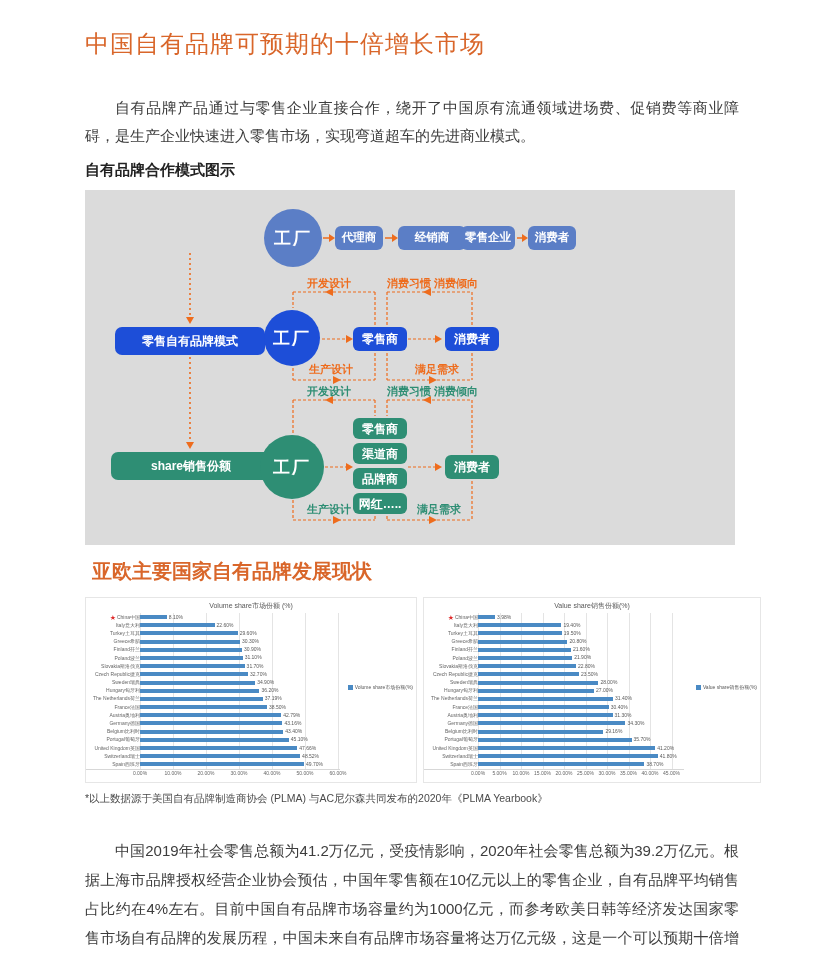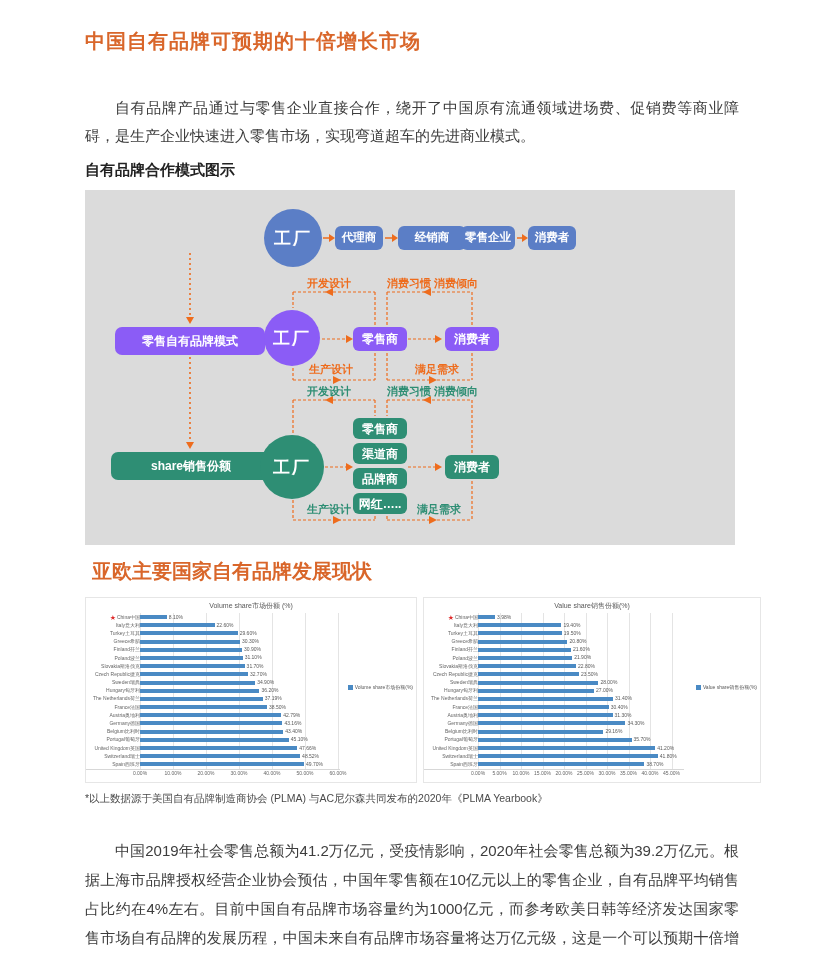--- a/index.html
+++ b/index.html
@@ -1,31 +1,31 @@
 <!DOCTYPE html>
 <html><head>
 <meta charset="utf-8">
 <style>
   html,body{margin:0;padding:0;background:#fff;}
   body{width:820px;height:956px;position:relative;overflow:hidden;
        font-family:"Liberation Sans","DejaVu Sans",sans-serif;}
   .page{position:absolute;inset:0;}
-  .h1{position:absolute;left:85px;top:28px;width:660px;font-size:20px;font-weight:bold;
+  .h1{position:absolute;left:85px;top:28px;width:660px;font-size:24px;font-weight:normal;
       color:#D9662A;letter-spacing:1px;}
   .intro{position:absolute;left:85px;top:94px;width:654px;font-size:15px;color:#3d3d3d;
          line-height:28px;text-indent:2em;text-align:justify;margin:0;}
   .caption{position:absolute;left:85px;top:161px;font-size:15px;font-weight:600;color:#222;}
   .panel{position:absolute;left:85px;top:190px;width:650px;height:355px;background:#DBDBDB;}
   .panel svg{position:absolute;left:0;top:0;}
   .pill{position:absolute;color:#fff;font-weight:bold;font-size:12px;display:flex;
         align-items:center;justify-content:center;border-radius:7px;height:28px;
         white-space:nowrap;line-height:1;}
   .pill.sm{height:24px;border-radius:6px;}
   .pill.xs{height:21px;border-radius:6px;}
-  .blue{background:#5B7EC6;}.orangebg{background:#8b5cf6;}.greenbg{background:#2E8E74;}
+  .blue{background:#5B7EC6;}.orangebg{background:#1d4ed8;}.greenbg{background:#2E8E74;}
   .circ{position:absolute;border-radius:50%;color:#fff;font-weight:bold;font-size:17px;
         display:flex;align-items:center;justify-content:center;letter-spacing:2px;}
   .lab{position:absolute;font-size:11px;font-weight:bold;line-height:1;white-space:nowrap;}
   .lab.o{color:#EE6C1D;}.lab.g{color:#2E8E74;}
   .dash{stroke:#EE6C1D;stroke-width:1.2;stroke-dasharray:3 2;fill:none;}
   .dot{stroke:#EE6C1D;stroke-width:1.6;stroke-dasharray:2 3;fill:none;}
   .sol{stroke:#EE6C1D;stroke-width:1.5;fill:none;}
   .of{fill:#EE6C1D;stroke:none;}
   .h2{position:absolute;left:92px;top:558px;font-size:20px;font-weight:bold;color:#D9662A;}
   .charts{position:absolute;left:85px;top:597px;display:flex;gap:6px;}

